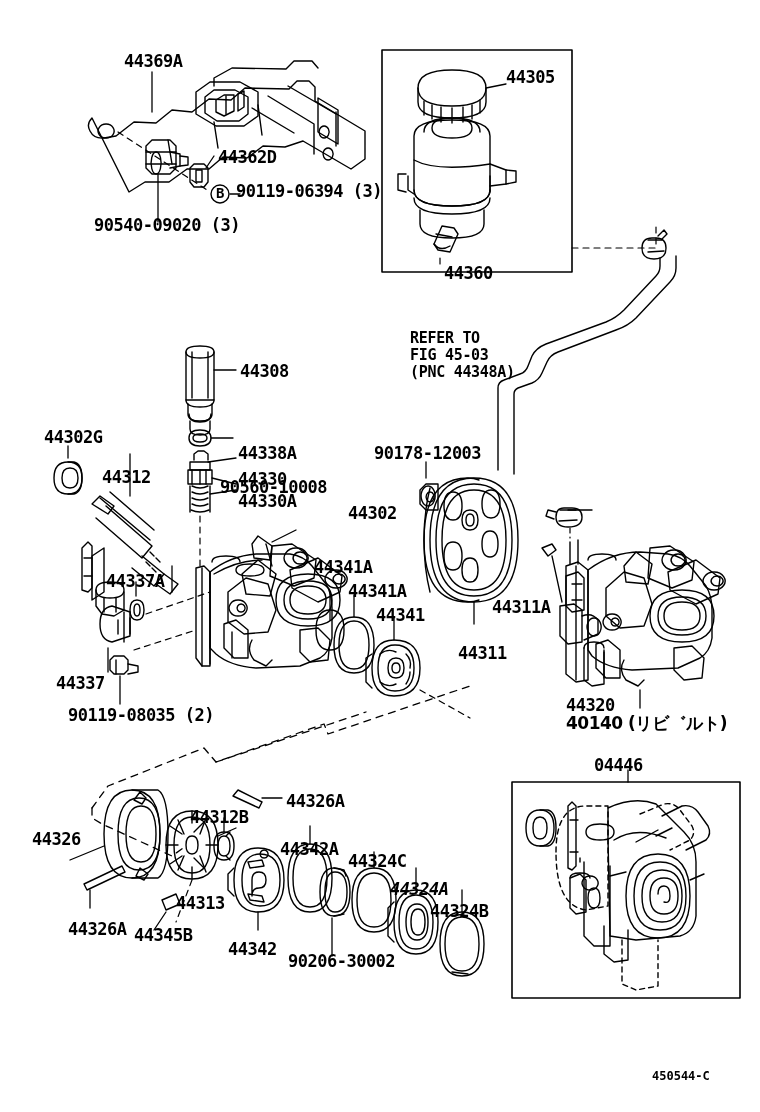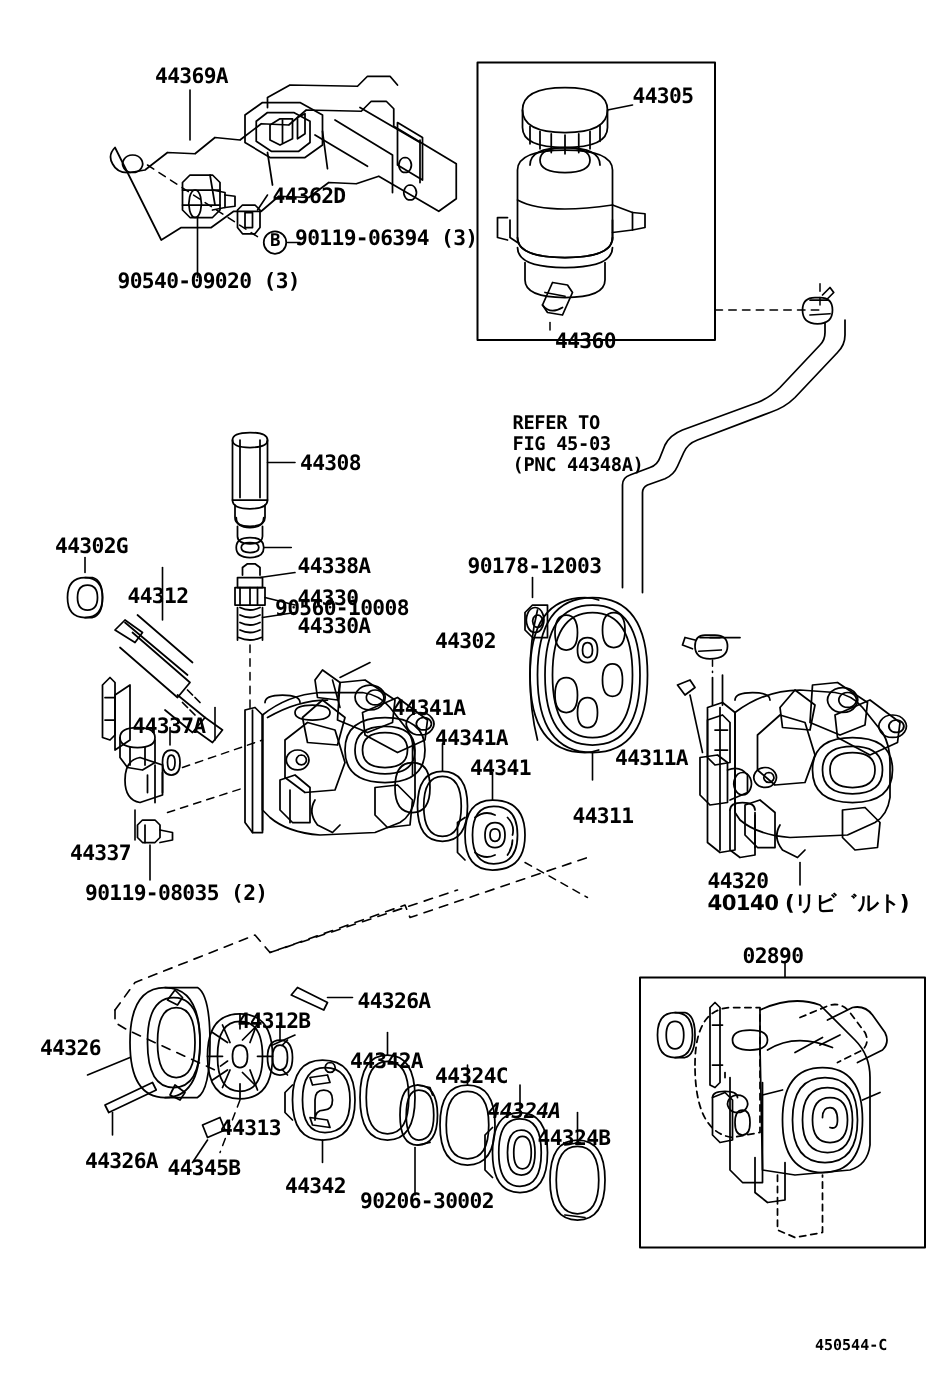--- a/index.html
+++ b/index.html
@@ -454,17 +454,17 @@
   <div class="lbl" style="left:176px;top:894px;">44313</div>
   <div class="lbl" style="left:134px;top:926px;">44345B</div>
   <div class="lbl" style="left:228px;top:940px;">44342</div>
   <div class="lbl" style="left:280px;top:840px;">44342A</div>
 
   <div class="lbl" style="left:288px;top:952px;">90206-30002</div>
   <div class="lbl" style="left:348px;top:852px;">44324C</div>
   <div class="lbl" style="left:390px;top:880px;font-style:italic;">44324A</div>
   <div class="lbl" style="left:430px;top:902px;">44324B</div>
 
-  <div class="lbl" style="left:594px;top:756px;">02890</div>
+  <div class="lbl" style="left:594px;top:756px;">04446</div>
 
   <div class="lbl foot" style="left:652px;top:1070px;">450544-C</div>
 
 </div>
 
 </body></html>

